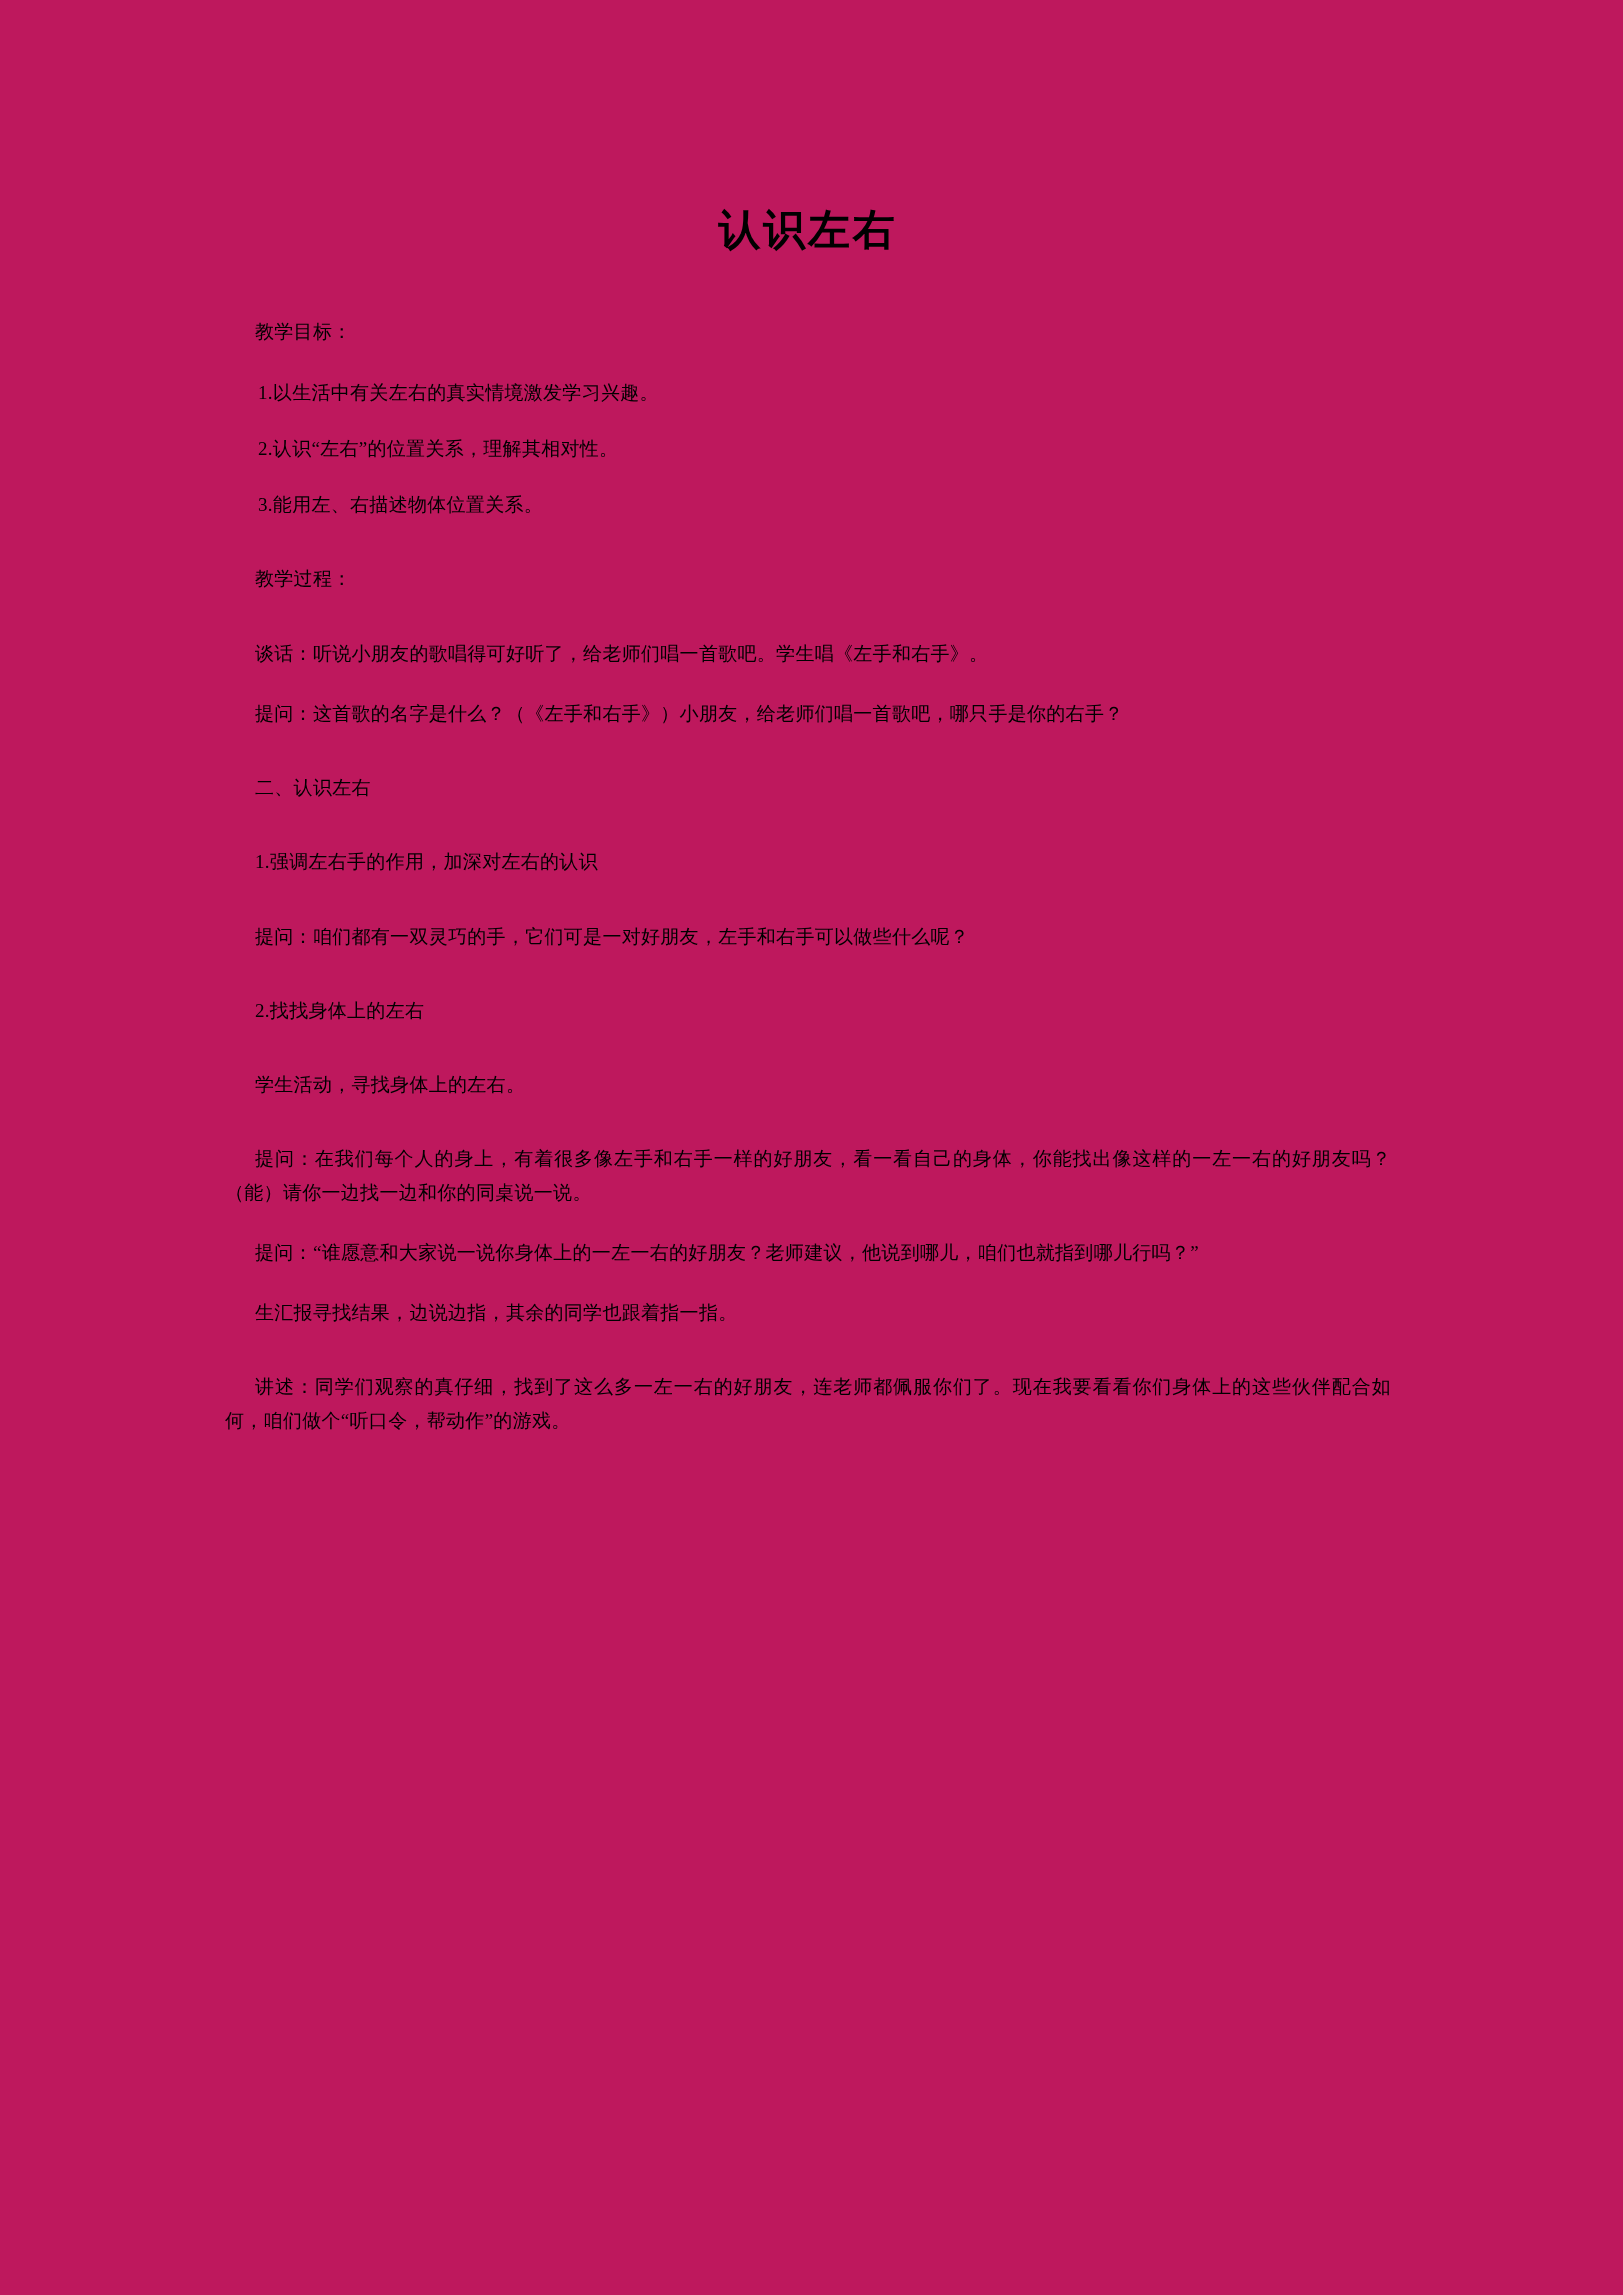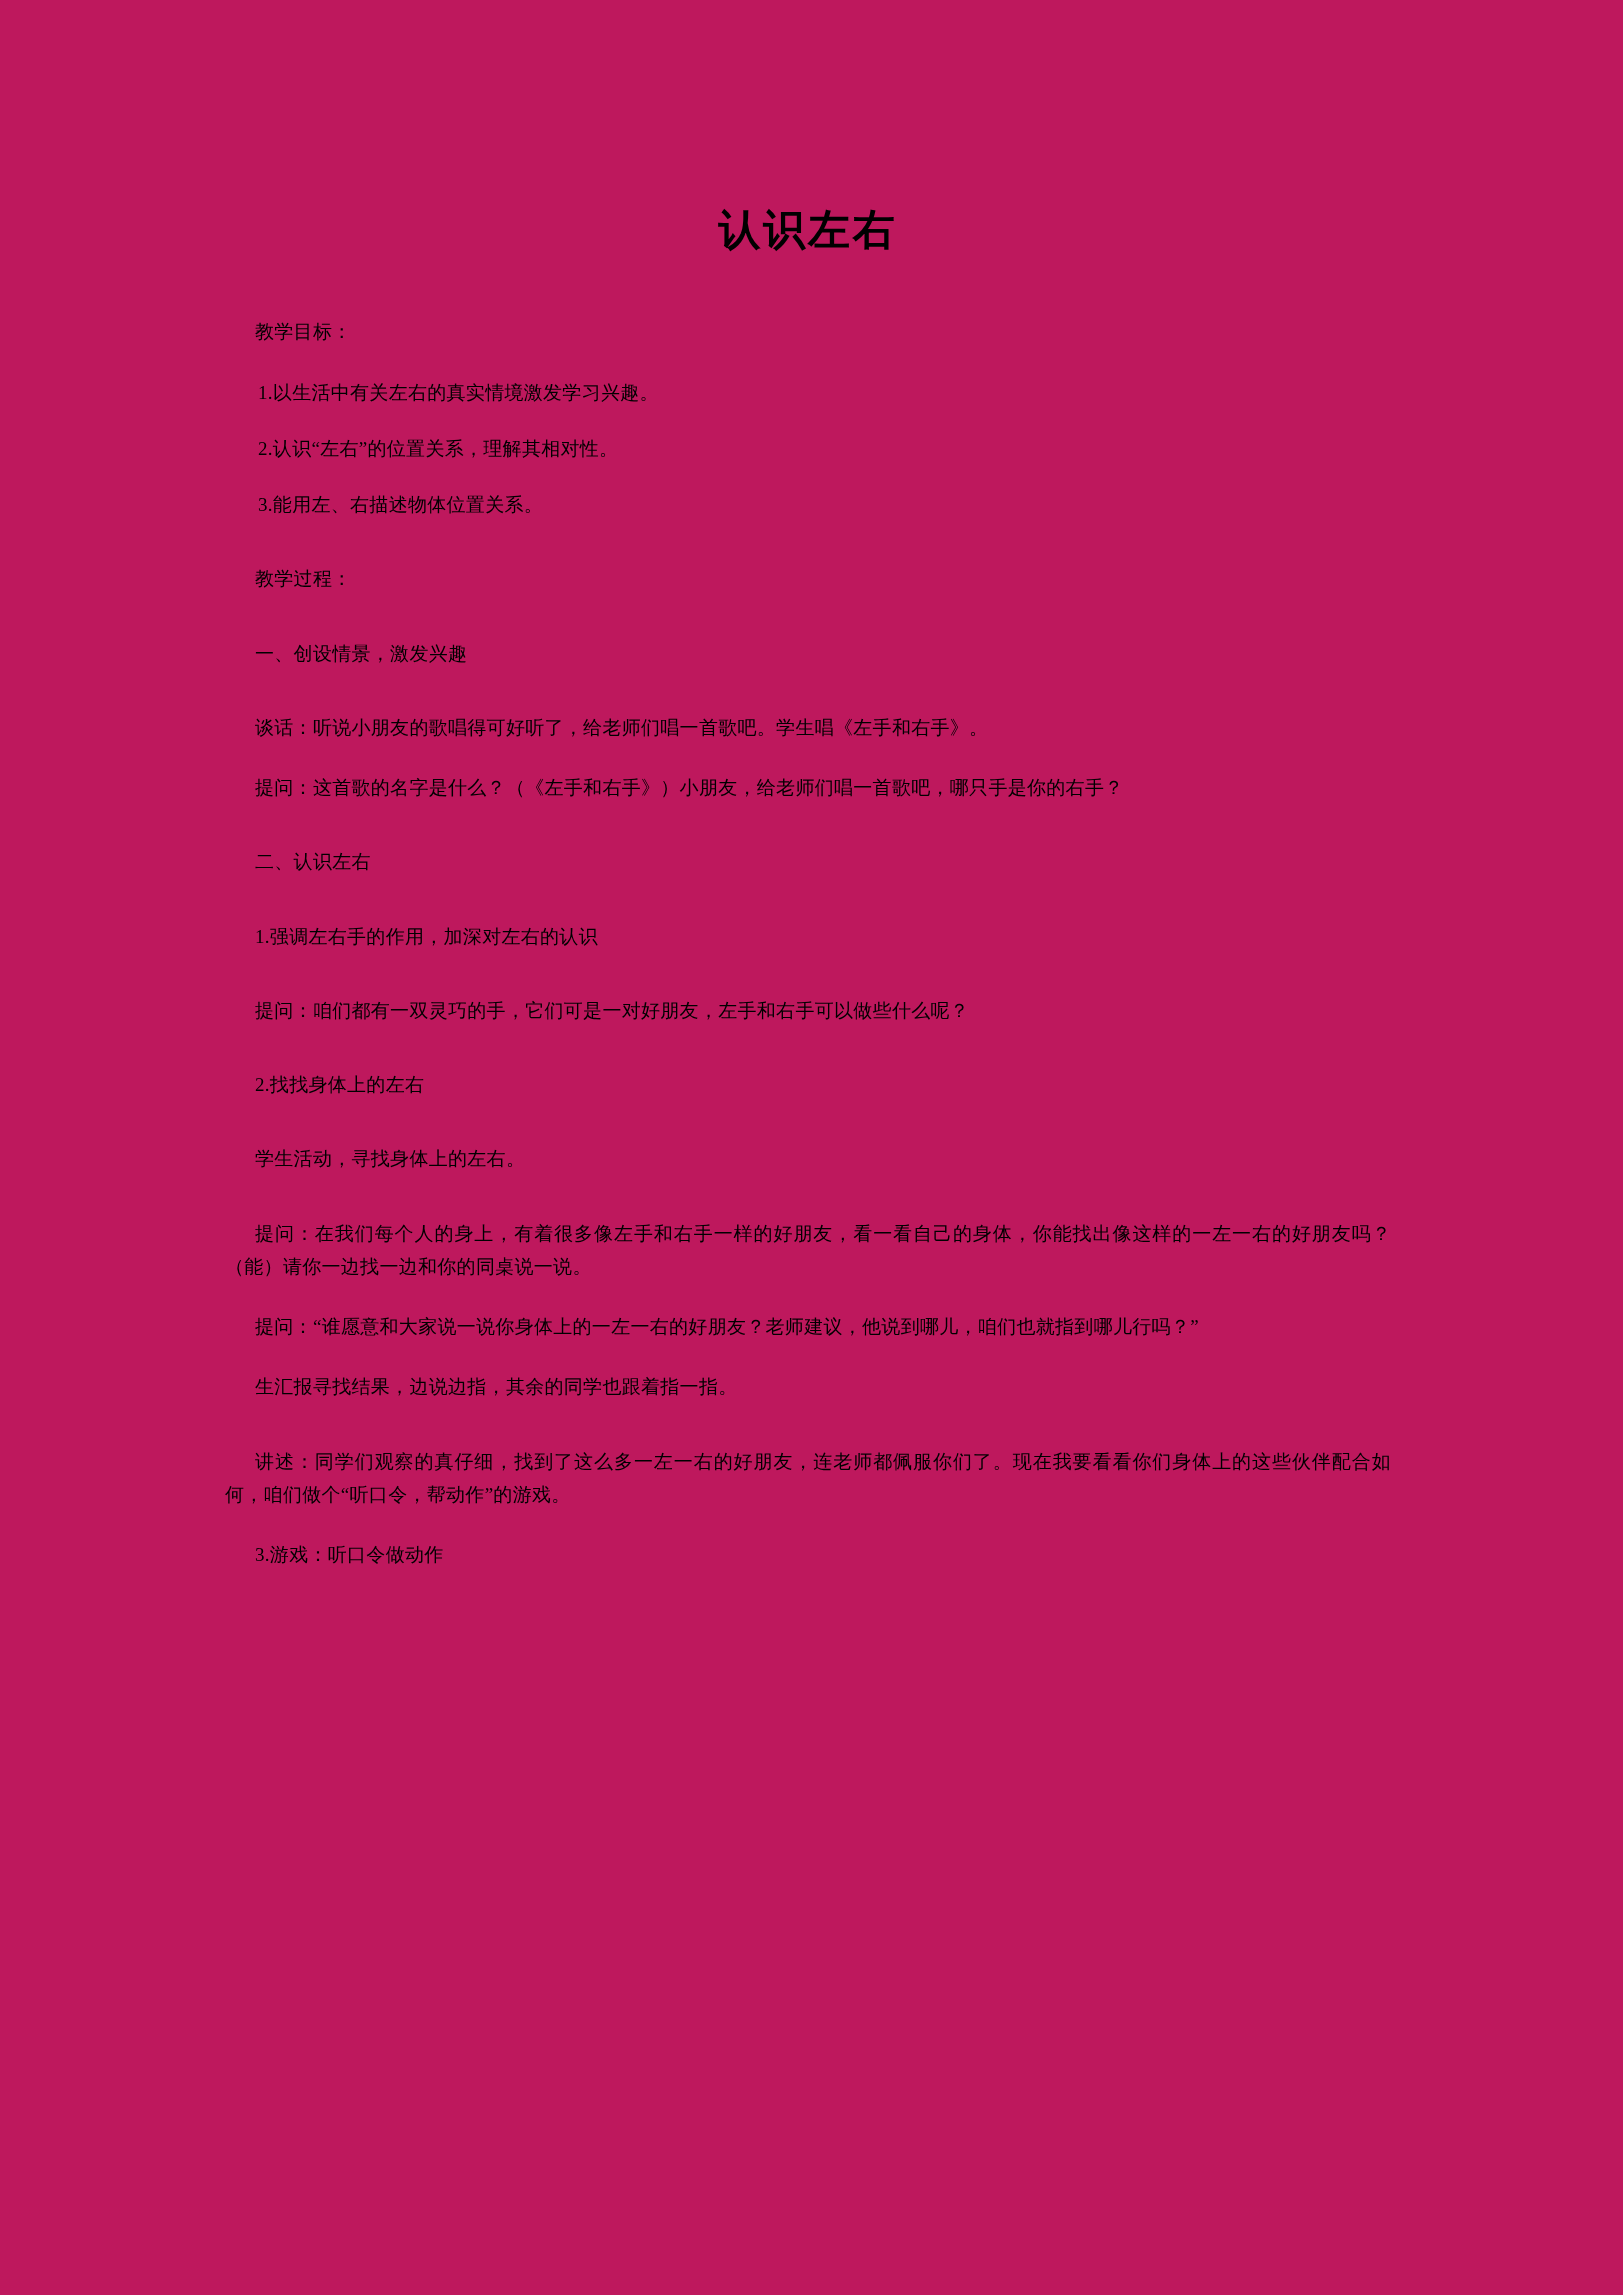--- a/index.html
+++ b/index.html
@@ -59,30 +59,28 @@
 <div class="page">
   <div class="content">
     <h1 class="doc-title">认识左右</h1>
 
     <p class="indent1">教学目标：</p>
     <p class="indent2 tight">1.以生活中有关左右的真实情境激发学习兴趣。</p>
     <p class="indent2 tight">2.认识“左右”的位置关系，理解其相对性。</p>
     <p class="indent2 gap-lg">3.能用左、右描述物体位置关系。</p>
 
     <p class="indent1 gap-lg">教学过程：</p>
-    <p class="indent1 gap-lg">一、创设情景，激发兴趣</p>
 
     <p class="indent1">谈话：听说小朋友的歌唱得可好听了，给老师们唱一首歌吧。学生唱《左手和右手》。</p>
     <p class="indent1 gap-lg">提问：这首歌的名字是什么？（《左手和右手》）小朋友，给老师们唱一首歌吧，哪只手是你的右手？</p>
 
     <p class="indent1 gap-lg">二、认识左右</p>
     <p class="indent1 gap-lg">1.强调左右手的作用，加深对左右的认识</p>
     <p class="indent1 gap-lg">提问：咱们都有一双灵巧的手，它们可是一对好朋友，左手和右手可以做些什么呢？</p>
     <p class="indent1 gap-lg">2.找找身体上的左右</p>
     <p class="indent1 gap-lg">学生活动，寻找身体上的左右。</p>
     <p class="indent1">提问：在我们每个人的身上，有着很多像左手和右手一样的好朋友，看一看自己的身体，你能找出像这样的一左一右的好朋友吗？（能）请你一边找一边和你的同桌说一说。</p>
     <p class="indent1">提问：“谁愿意和大家说一说你身体上的一左一右的好朋友？老师建议，他说到哪儿，咱们也就指到哪儿行吗？”</p>
     <p class="indent1 gap-lg">生汇报寻找结果，边说边指，其余的同学也跟着指一指。</p>
     <p class="indent1">讲述：同学们观察的真仔细，找到了这么多一左一右的好朋友，连老师都佩服你们了。现在我要看看你们身体上的这些伙伴配合如何，咱们做个“听口令，帮动作”的游戏。</p>
-    <p class="indent1">3.游戏：听口令做动作</p>
   </div>
 </div>
 
 
 </body></html>

